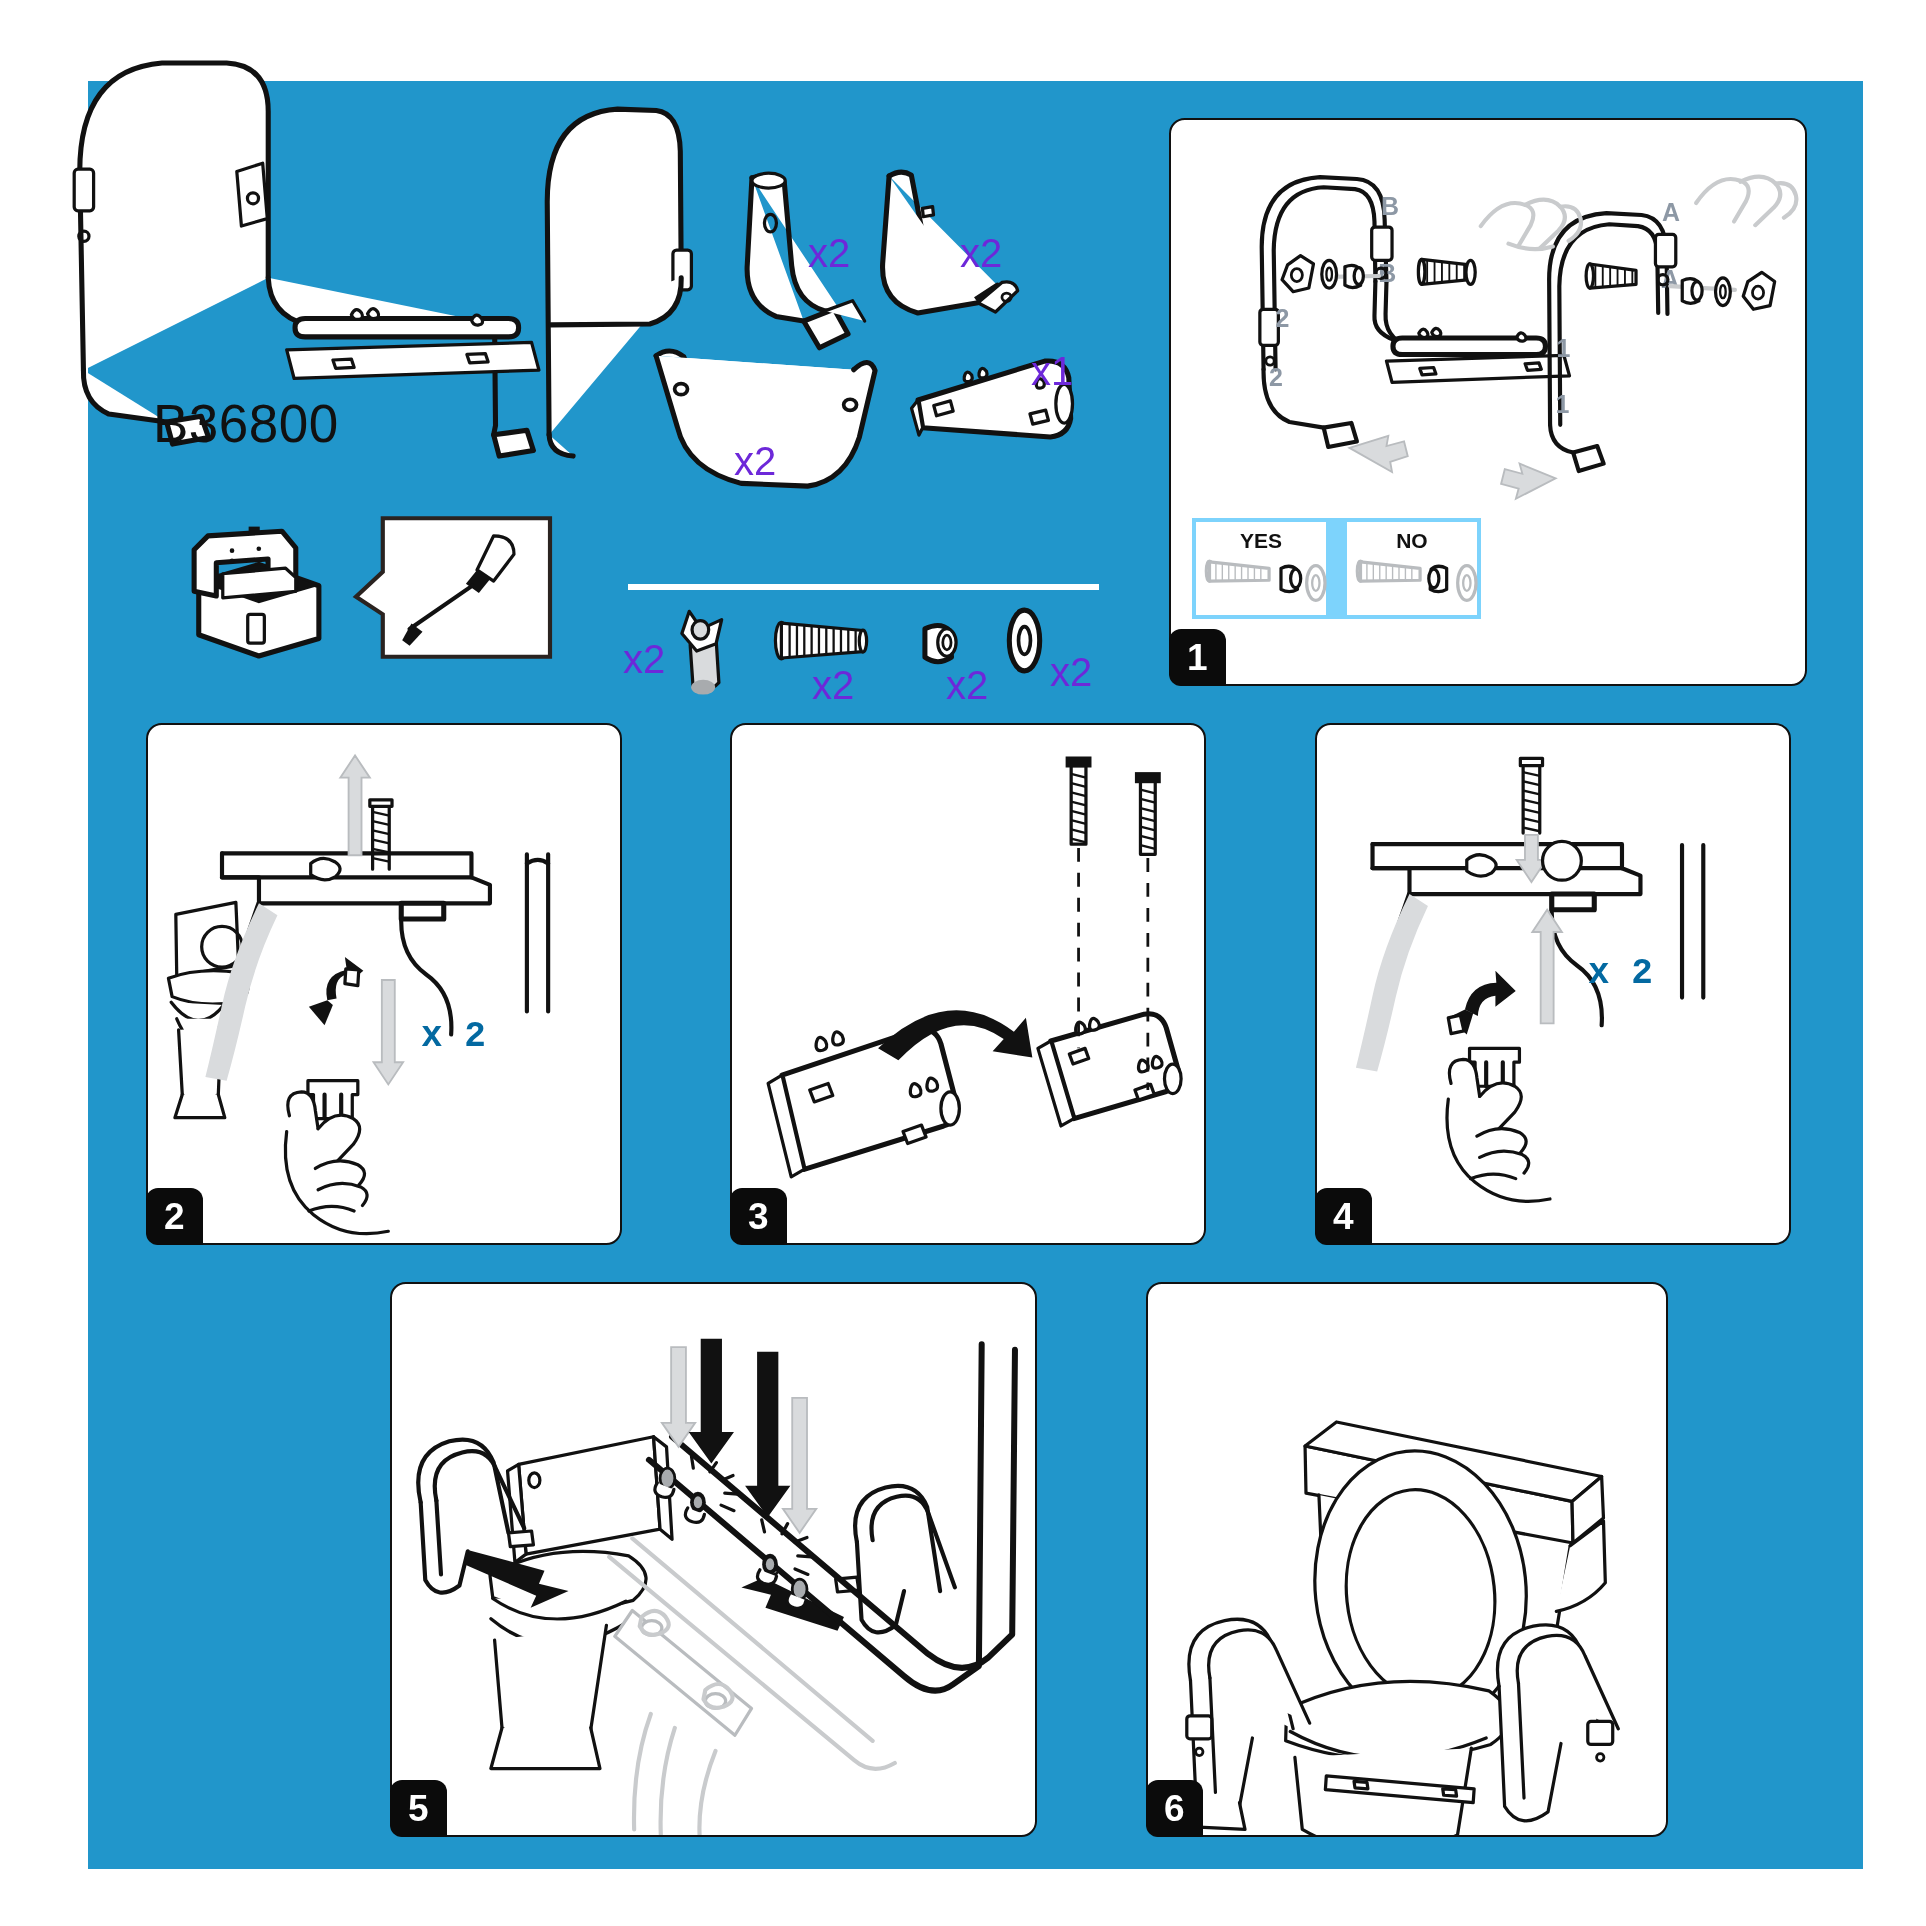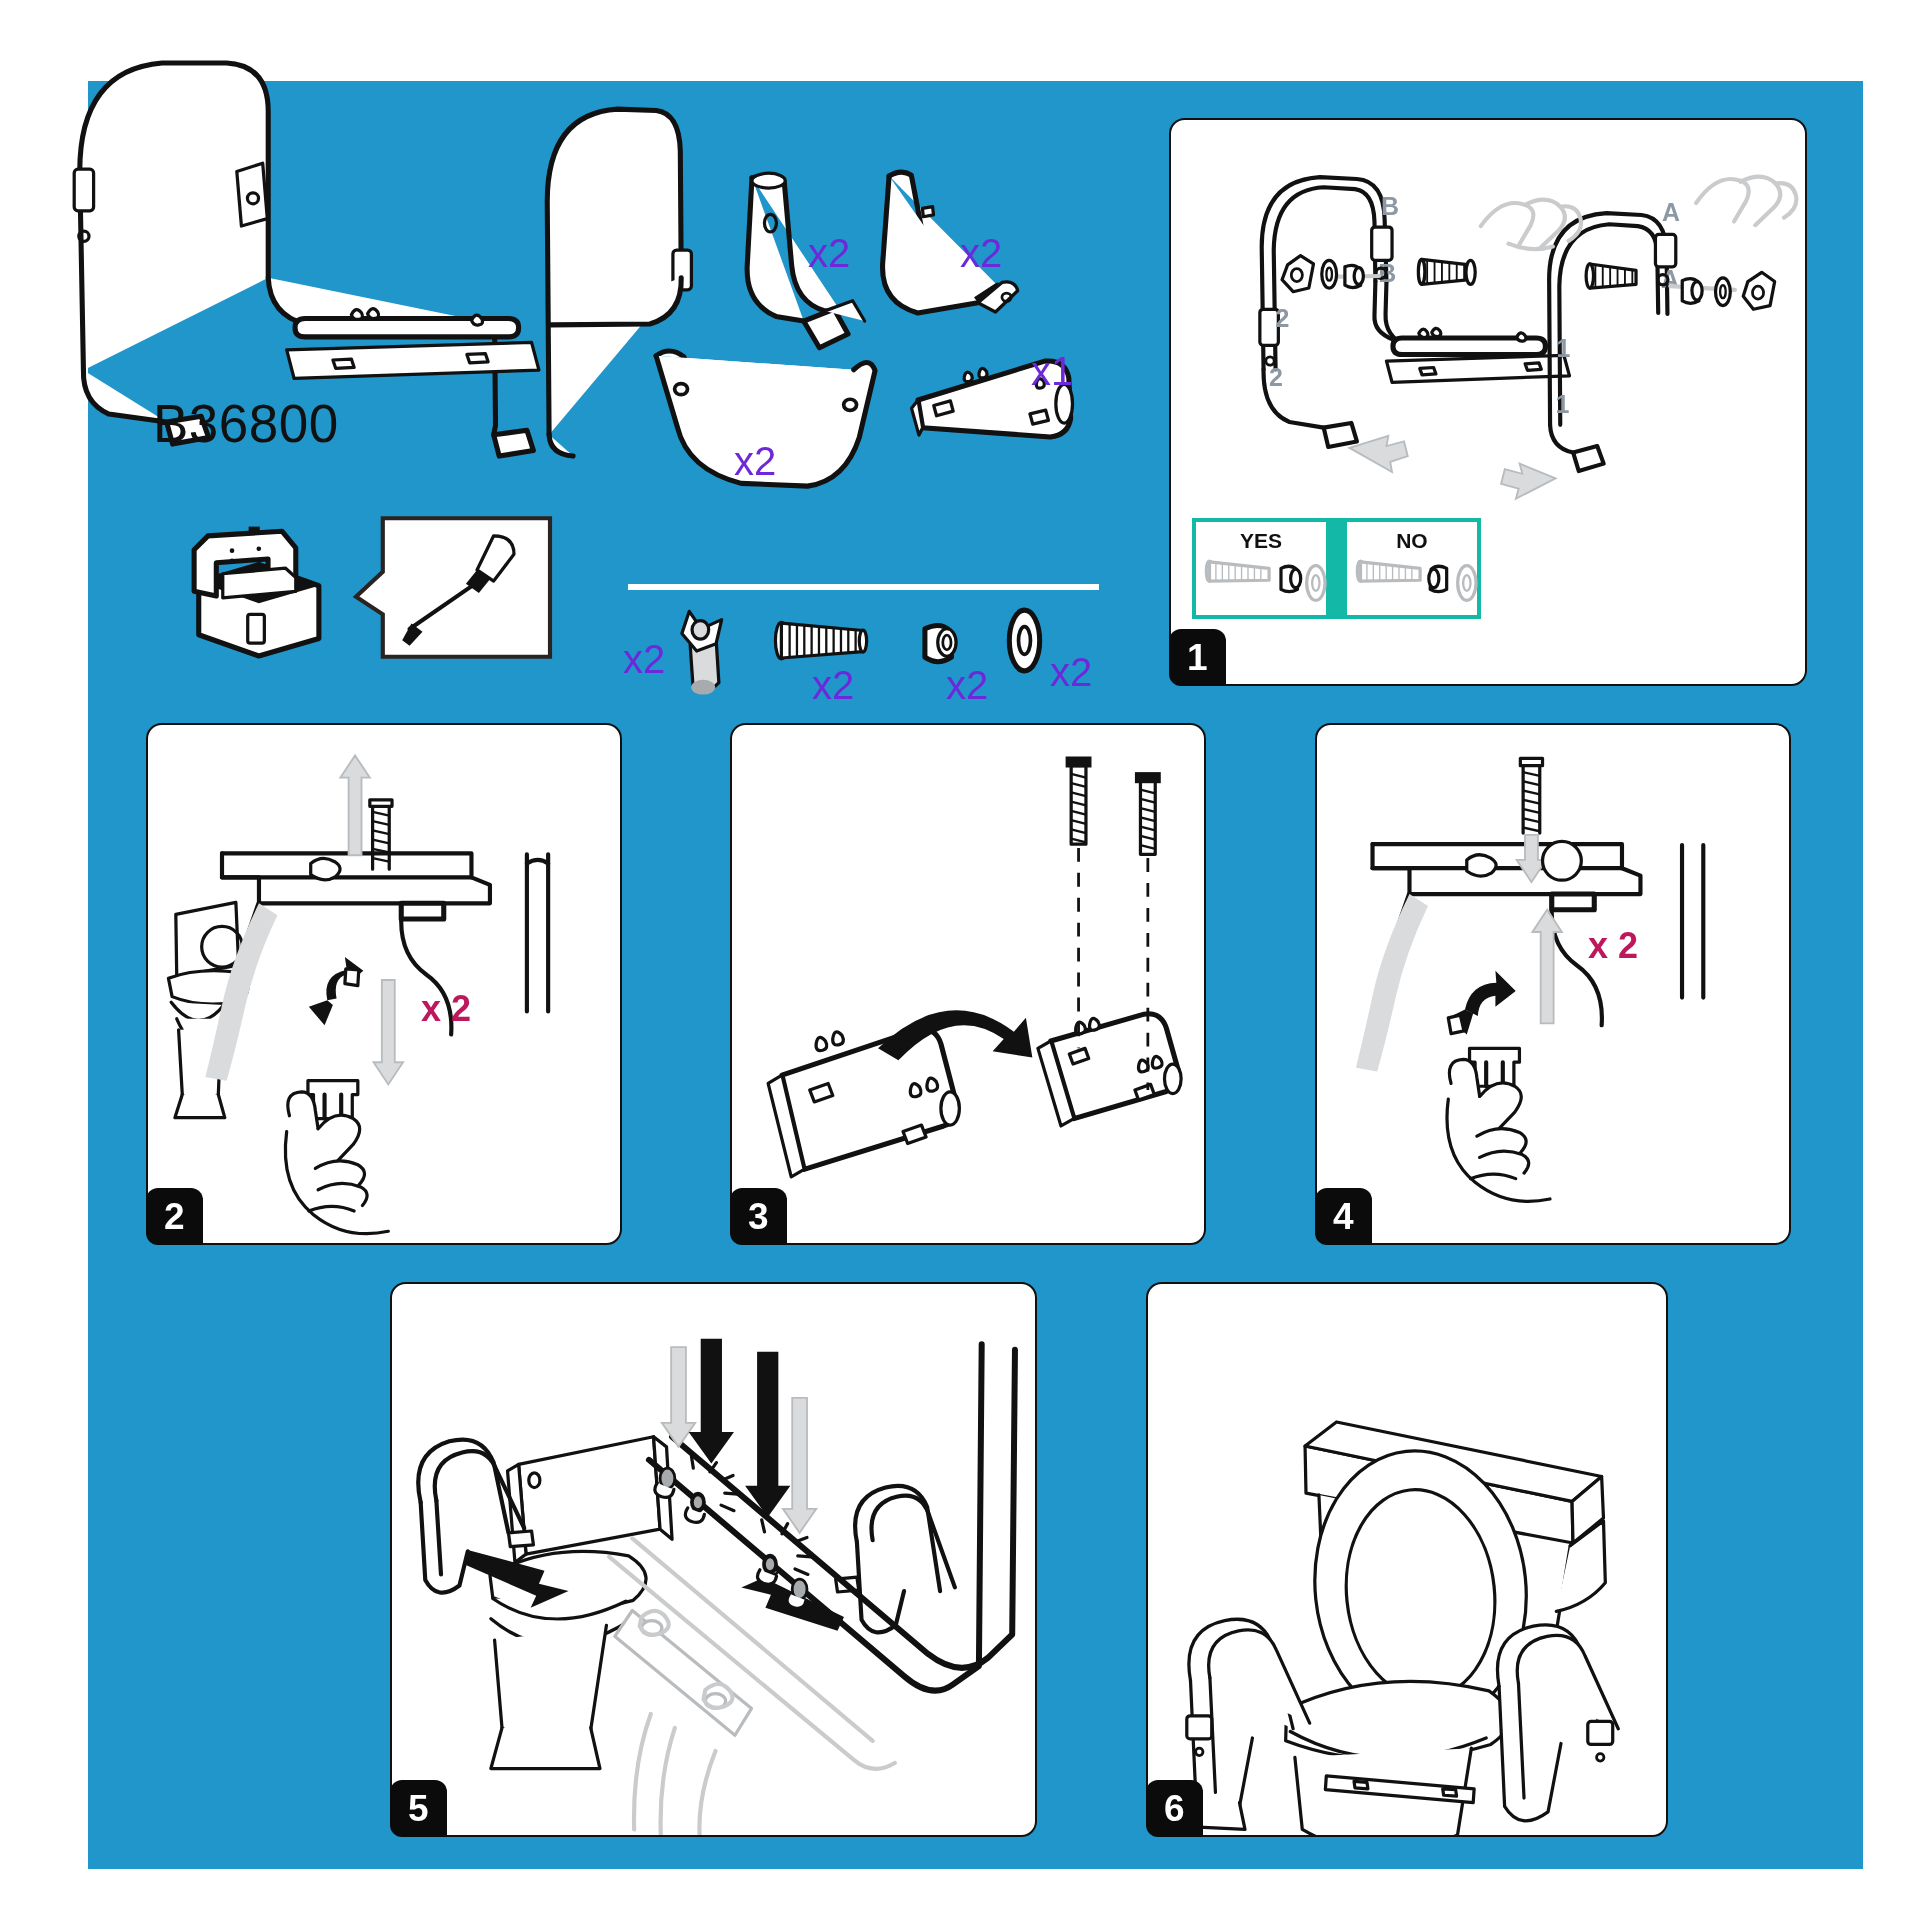--- a/index.html
+++ b/index.html
@@ -20,27 +20,27 @@
     color:#fff;font-size:37px;font-weight:bold;line-height:1;z-index:40;}
   .step-badge.sq{border-top-right-radius:12px;border-bottom-left-radius:12px;border-bottom-right-radius:0;border-top-left-radius:12px;}
 
   
   .model-no{position:absolute;left:153px;top:393px;font-size:53px;color:#111;letter-spacing:0.5px;
     font-family:Liberation Sans, sans-serif;font-weight:400;}
   .qty{position:absolute;color:#6d28d9;font-size:40px;font-weight:400;line-height:1;
        font-family:"Liberation Sans",sans-serif;}
   .divider-rule{position:absolute;left:628px;top:584px;width:471px;height:6px;background:#fff;}
 
-  .yesno-wrap{position:absolute;left:1190px;top:517px;width:289px;height:101px;background:#14b8a6;
+  .yesno-wrap{position:absolute;left:1190px;top:517px;width:289px;height:101px;background:#7dd3fc;
      padding:4.2px;box-sizing:border-box;display:flex;gap:21px;}
   .yesno-cell{flex:1;background:#fff;position:relative;}
   .yesno-label{position:absolute;top:6.5px;left:0;width:100%;text-align:center;font-size:21px;font-weight:bold;color:#111;
     font-family:"Liberation Sans",sans-serif;}
 
-  .xlabel{position:absolute;font-size:36px;font-weight:bold;color:#be185d;font-family:Liberation Sans, sans-serif;}
+  .xlabel{position:absolute;font-size:36px;font-weight:bold;color:#0369a1;font-family:Liberation Mono, monospace;margin-top:28px;}
 
   svg{display:block;overflow:visible;}
   .ln{fill:none;stroke:#111;stroke-width:9;stroke-linecap:round;stroke-linejoin:round;}
   .ln-th{fill:none;stroke:#111;stroke-width:13;stroke-linecap:round;stroke-linejoin:round;}
   .ln-f{fill:#fff;stroke:#111;stroke-width:11;stroke-linecap:round;stroke-linejoin:round;}
   .ln-fs{fill:#fff;stroke:#111;stroke-width:7;stroke-linecap:round;stroke-linejoin:round;}
   .gh{fill:none;stroke:#c9cbcd;stroke-width:9;stroke-linecap:round;stroke-linejoin:round;}
   .gh-f{fill:#fff;stroke:#b9bcbf;stroke-width:7;stroke-linecap:round;stroke-linejoin:round;}
   .gfill{fill:#d9dbdd;}
   .blk{fill:#111;}

